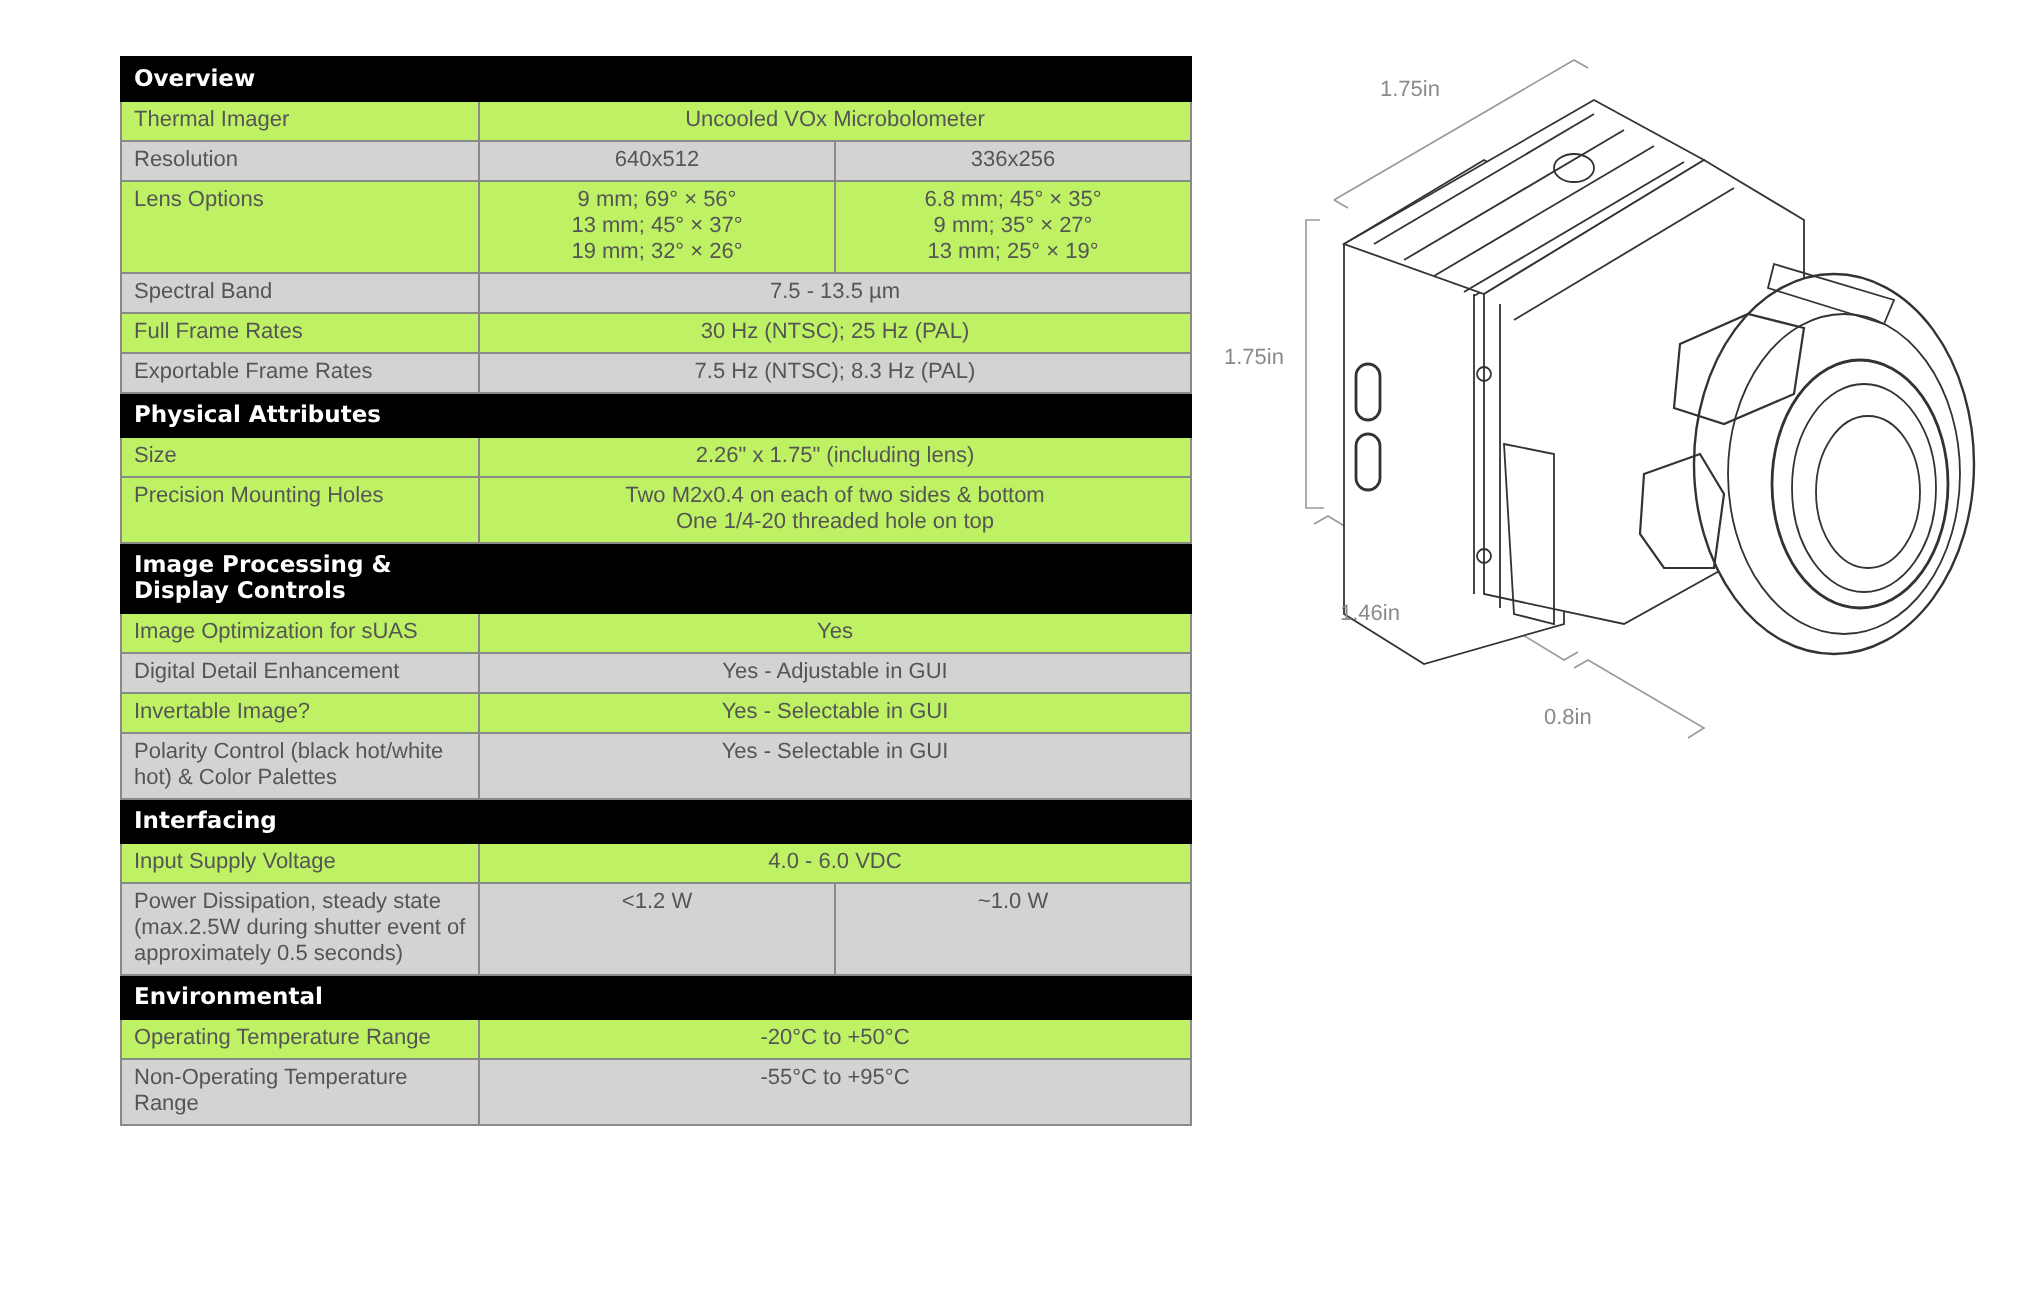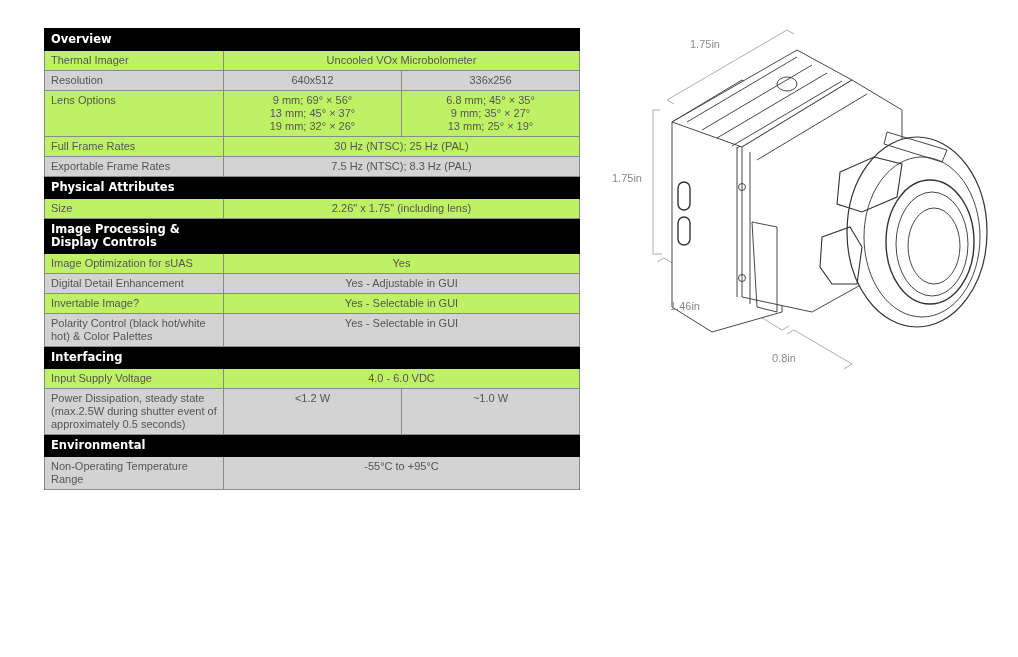--- a/index.html
+++ b/index.html
@@ -1,18 +1,18 @@
 <!DOCTYPE html>
 <html><head>
 <meta charset="utf-8">
 <style>
   html, body { margin: 0; padding: 0; background: #ffffff; }
   body { width: 1018px; height: 657px; position: relative; overflow: hidden;
          font-family: "Liberation Sans", sans-serif; color: #444; }
-  .spec-table { position: absolute; left: 44px; top: 28px; width: 535px;
+  .spec-table { position: absolute; left: 60px; top: 28px; width: 535px;
                 border-collapse: collapse; table-layout: fixed; font-size: 11px; padding-left: 24px; }
   .spec-table col.c1 { width: 179px; }
   .spec-table col.c2 { width: 178px; }
   .spec-table col.c3 { width: 178px; }
   .spec-table td { border: 1px solid #8a8a8a; padding: 3px 6px; vertical-align: top;
                    color: #555; line-height: 13px; }
   .spec-table tr.sec td { background: #000; color: #fff; font-weight: bold;
                           font-family: "DejaVu Sans", sans-serif; font-size: 11.5px;
                           border-color: #000; padding: 4px 6px; line-height: 13px; }
   .spec-table tr.sec td.blank { border-left: 1px solid #000; }
@@ -49,35 +49,44 @@
       </tr>
       <tr class="white">
         <td class="lbl">Lens Options</td>
         <td class="val" style="white-space: pre-line;">9 mm; 69° × 56°
 13 mm; 45° × 37°
 19 mm; 32° × 26°</td>
         <td class="val split" style="white-space: pre-line;">6.8 mm; 45° × 35°
 9 mm; 35° × 27°
 13 mm; 25° × 19°</td>
       </tr>
+      <tr class="grey">
+        <td class="lbl">Spectral Band</td>
+        <td class="val" colspan="2" style="white-space: pre-line;">7.5 - 13.5 µm</td>
+      </tr>
       <tr class="white">
         <td class="lbl">Full Frame Rates</td>
         <td class="val" colspan="2" style="white-space: pre-line;">30 Hz (NTSC); 25 Hz (PAL)</td>
       </tr>
       <tr class="grey">
         <td class="lbl">Exportable Frame Rates</td>
         <td class="val" colspan="2" style="white-space: pre-line;">7.5 Hz (NTSC); 8.3 Hz (PAL)</td>
       </tr>
       <tr class="sec">
         <td>Physical Attributes</td>
         <td colspan="2" class="blank"></td>
       </tr>
       <tr class="white">
         <td class="lbl">Size</td>
         <td class="val" colspan="2" style="white-space: pre-line;">2.26" x 1.75" (including lens)</td>
+      </tr>
+      <tr class="white">
+        <td class="lbl">Precision Mounting Holes</td>
+        <td class="val" colspan="2" style="white-space: pre-line;">Two M2x0.4 on each of two sides &amp; bottom
+One 1/4-20 threaded hole on top</td>
       </tr>
       <tr class="sec">
         <td>Image Processing &amp; Display Controls</td>
         <td colspan="2" class="blank"></td>
       </tr>
       <tr class="white">
         <td class="lbl">Image Optimization for sUAS</td>
         <td class="val" colspan="2" style="white-space: pre-line;">Yes</td>
       </tr>
       <tr class="grey">
@@ -101,20 +110,24 @@
         <td class="val" colspan="2" style="white-space: pre-line;">4.0 - 6.0 VDC</td>
       </tr>
       <tr class="grey">
         <td class="lbl">Power Dissipation, steady state (max.2.5W during shutter event of approximately 0.5 seconds)</td>
         <td class="val" style="white-space: pre-line;">&lt;1.2 W</td>
         <td class="val split" style="white-space: pre-line;">~1.0 W</td>
       </tr>
       <tr class="sec">
         <td>Environmental</td>
         <td colspan="2" class="blank"></td>
+      </tr>
+      <tr class="white">
+        <td class="lbl">Operating Temperature Range</td>
+        <td class="val" colspan="2" style="white-space: pre-line;">-20°C to +50°C</td>
       </tr>
       <tr class="grey">
         <td class="lbl">Non-Operating Temperature Range</td>
         <td class="val" colspan="2" style="white-space: pre-line; margin-top: 44px;">-55°C to +95°C</td>
       </tr>
     </tbody>
 </table>
 
 <svg class="illustration" viewBox="0 0 380 360" xmlns="http://www.w3.org/2000/svg">
   <g fill="none" stroke="#333" stroke-width="0.9">

